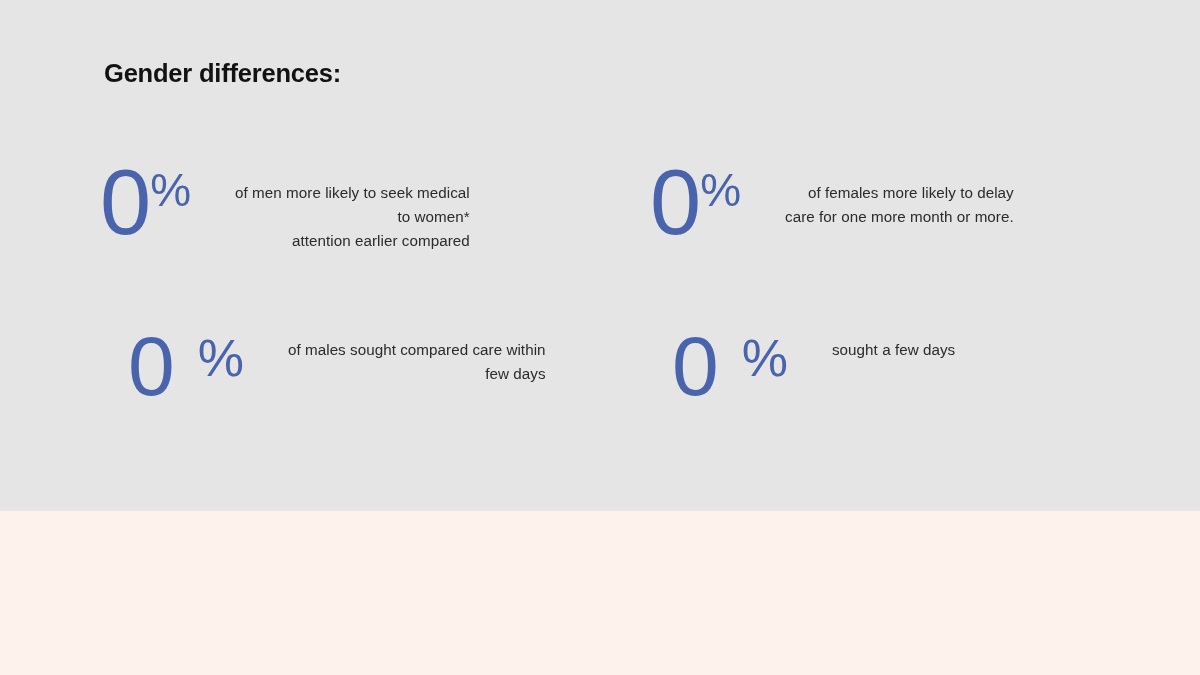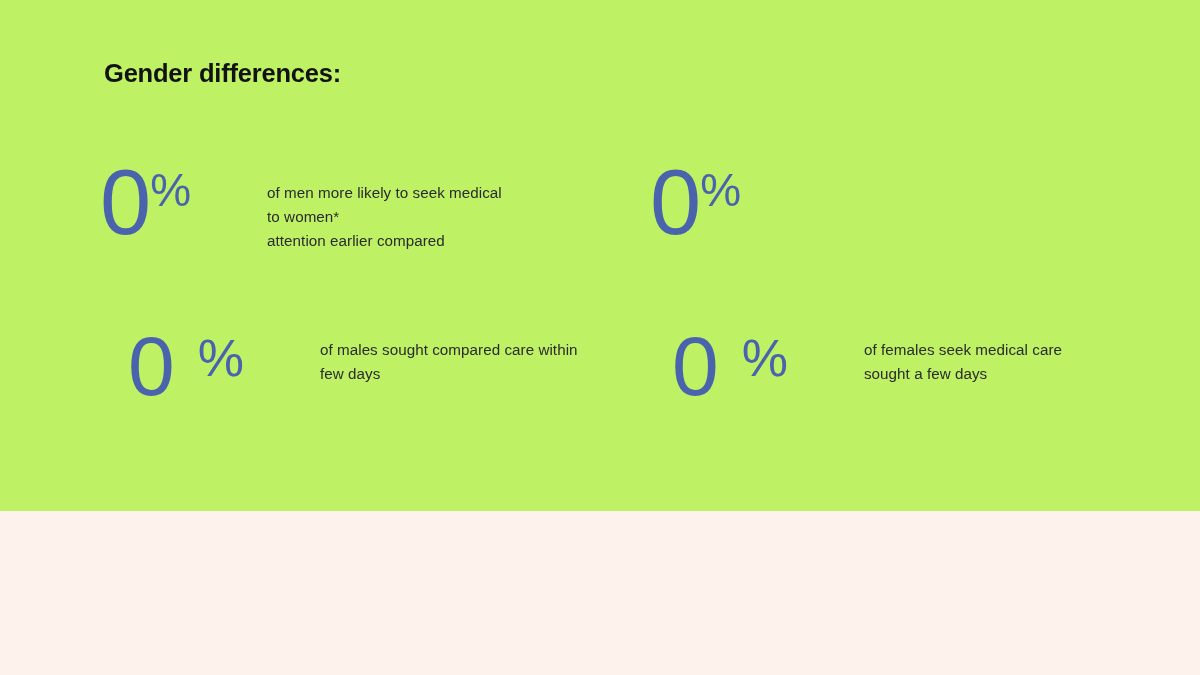--- a/index.html
+++ b/index.html
@@ -11,21 +11,22 @@
     height: 675px;
     background: #ffffff;
     font-family: "Liberation Sans", sans-serif;
     overflow: hidden;
     position: relative;
   }
 
   .slide {
     position: absolute;
     inset: 0;
-    background: #bef264;
+    background: #e5e5e5;
+    text-align: right;
   }
 
   
   .bottom-band {
     position: absolute;
     left: 0;
     right: 0;
     top: 511px;
     height: 164px;
     background: #fdf3ec;
@@ -113,21 +114,20 @@
     font-size: 15.2px;
     line-height: 23.8px;
     color: #2b2b2b;
     letter-spacing: 0.05px;
     max-width: 300px;
     flex: 0 0 auto;
   }
   .stat-text .line {
     display: block;
     white-space: nowrap;
-    margin-left: 32px;
   }
 </style>
 </head>
 <body>
 
 <div class="slide">
 
   <div class="bottom-band"></div>
 
   <div class="page-title">Gender differences:</div>
@@ -144,38 +144,41 @@
         <span class="line">to women*</span>
         <span class="line">attention earlier compared</span>
       </div>
     </div>
 
     <div class="stat-block r1 r1c2">
       <div class="stat-figure">
         <span class="stat-number">0</span>
         <span class="stat-percent">%</span>
       </div>
+      <div class="stat-text">
+        <span class="line">of females more likely to delay</span>
+        <span class="line">care for one more month or more.</span>
+      </div>
     </div>
 
     <div class="stat-block r2 r2c1">
       <div class="stat-figure">
         <span class="stat-number">0</span>
         <span class="stat-percent">%</span>
       </div>
       <div class="stat-text">
         <span class="line">of males sought compared care within</span>
         <span class="line">few days</span>
       </div>
     </div>
 
     <div class="stat-block r2 r2c2">
       <div class="stat-figure">
         <span class="stat-number">0</span>
         <span class="stat-percent">%</span>
       </div>
       <div class="stat-text">
-        <span class="line">of females seek medical care</span>
         <span class="line">sought a few days</span>
       </div>
     </div>
 
   </div>
 </div>
 
 </body></html>

